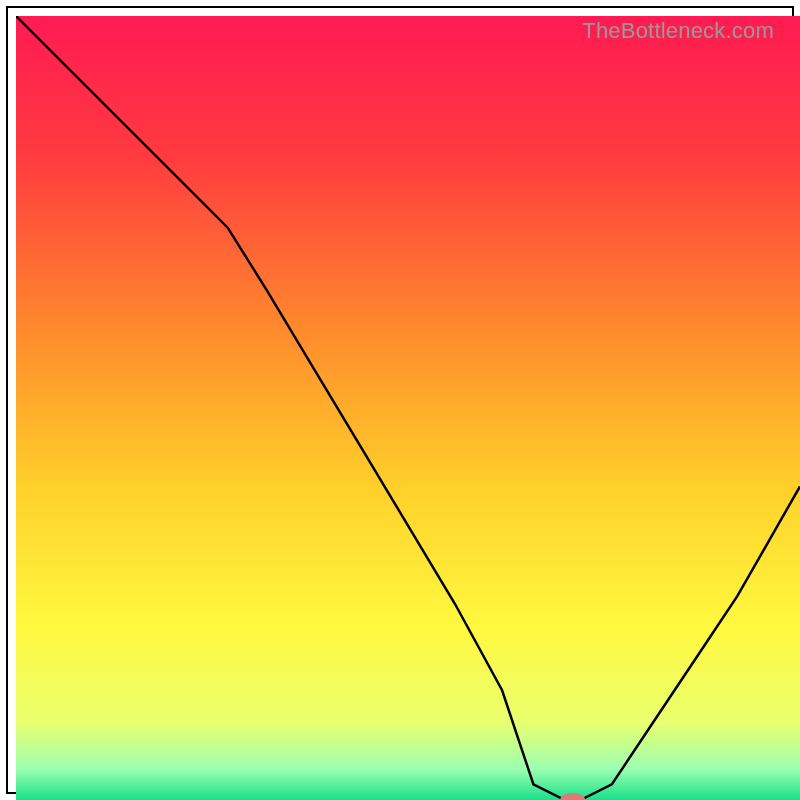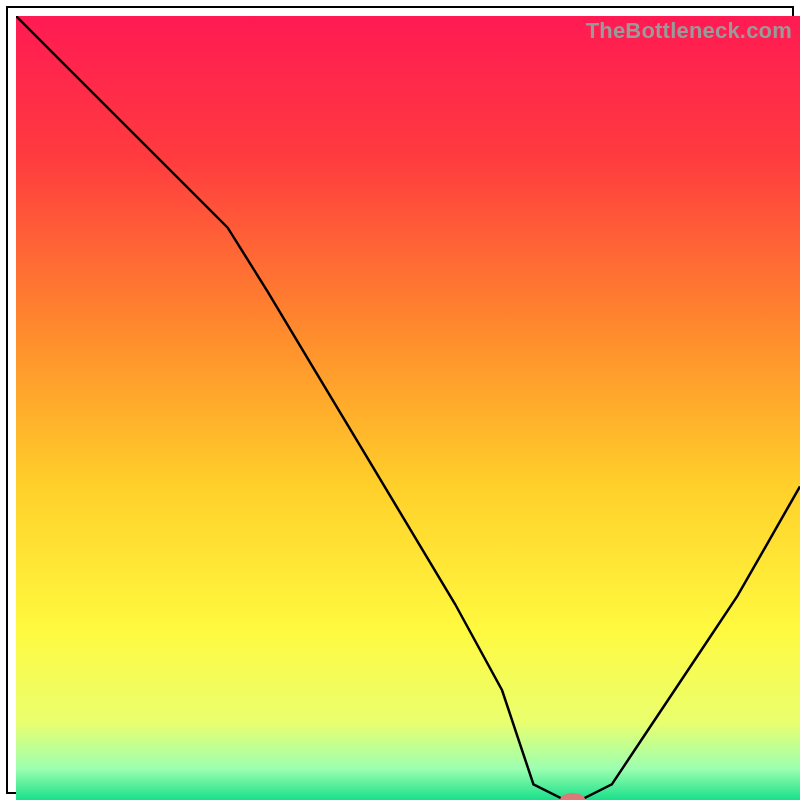--- a/index.html
+++ b/index.html
@@ -1,17 +1,17 @@
 <!DOCTYPE html>
 <html><head>
 <meta charset="utf-8">
 <style>
 html,body{margin:0;padding:0;width:800px;height:800px;overflow:hidden;background:#fff;font-family:Arial,Helvetica,sans-serif}
 .frame{position:absolute;left:6px;top:6px;width:788px;height:788px;border:2px solid #000;box-sizing:border-box}
-.watermark{position:absolute;right:0;top:10px;font-size:22px;font-weight:700;color:#9a9a9a;letter-spacing:.2px}
+.watermark{position:absolute;right:18px;top:10px;font-size:22px;font-weight:400;color:#9a9a9a;letter-spacing:.2px}
 .plot-area{position:absolute;left:8px;top:8px;right:8px;bottom:8px}
 svg{position:absolute;left:0;top:0}
 .curve{fill:none;stroke:#000;stroke-width:2.5px}
 .marker{fill:#db7a78;stroke:none}
 </style>
 </head>
 <body>
 
 <div class="frame">
   <div class="plot-area">

